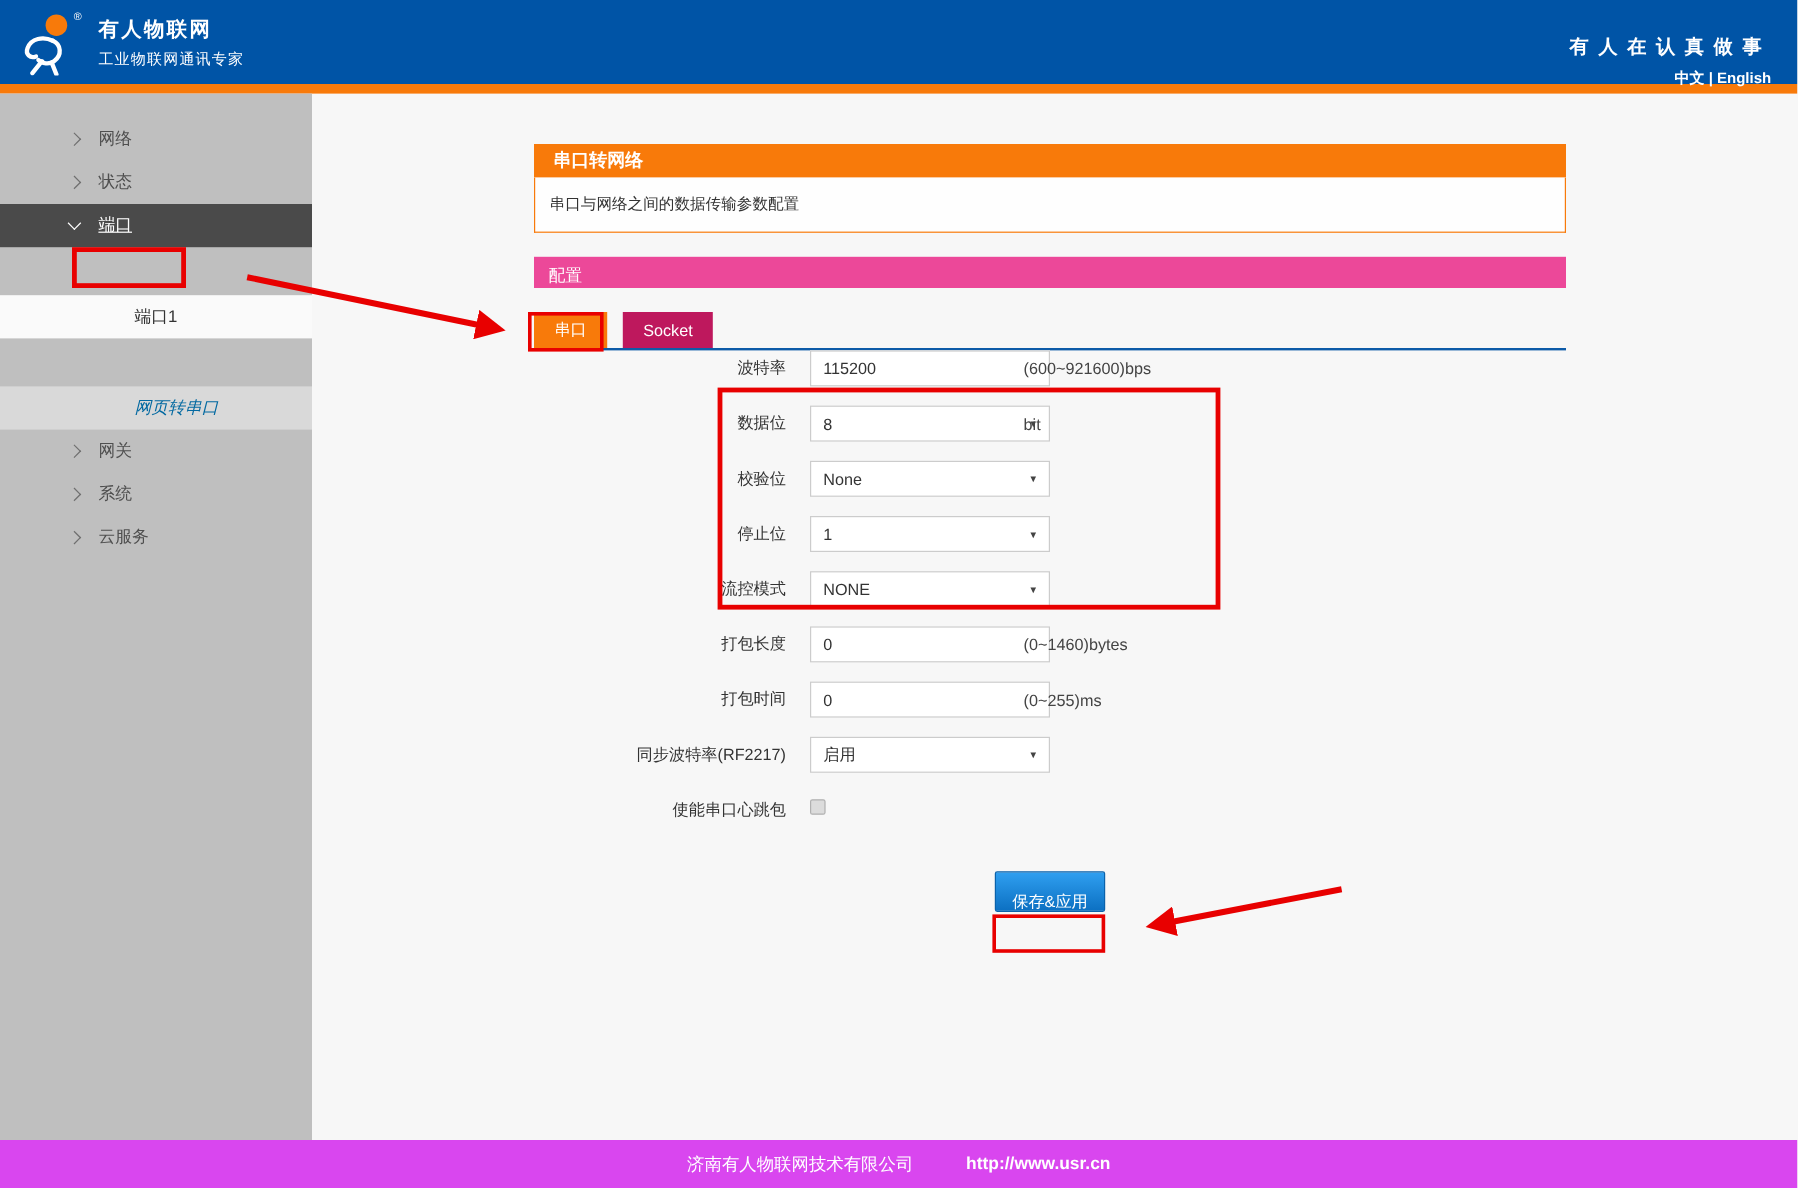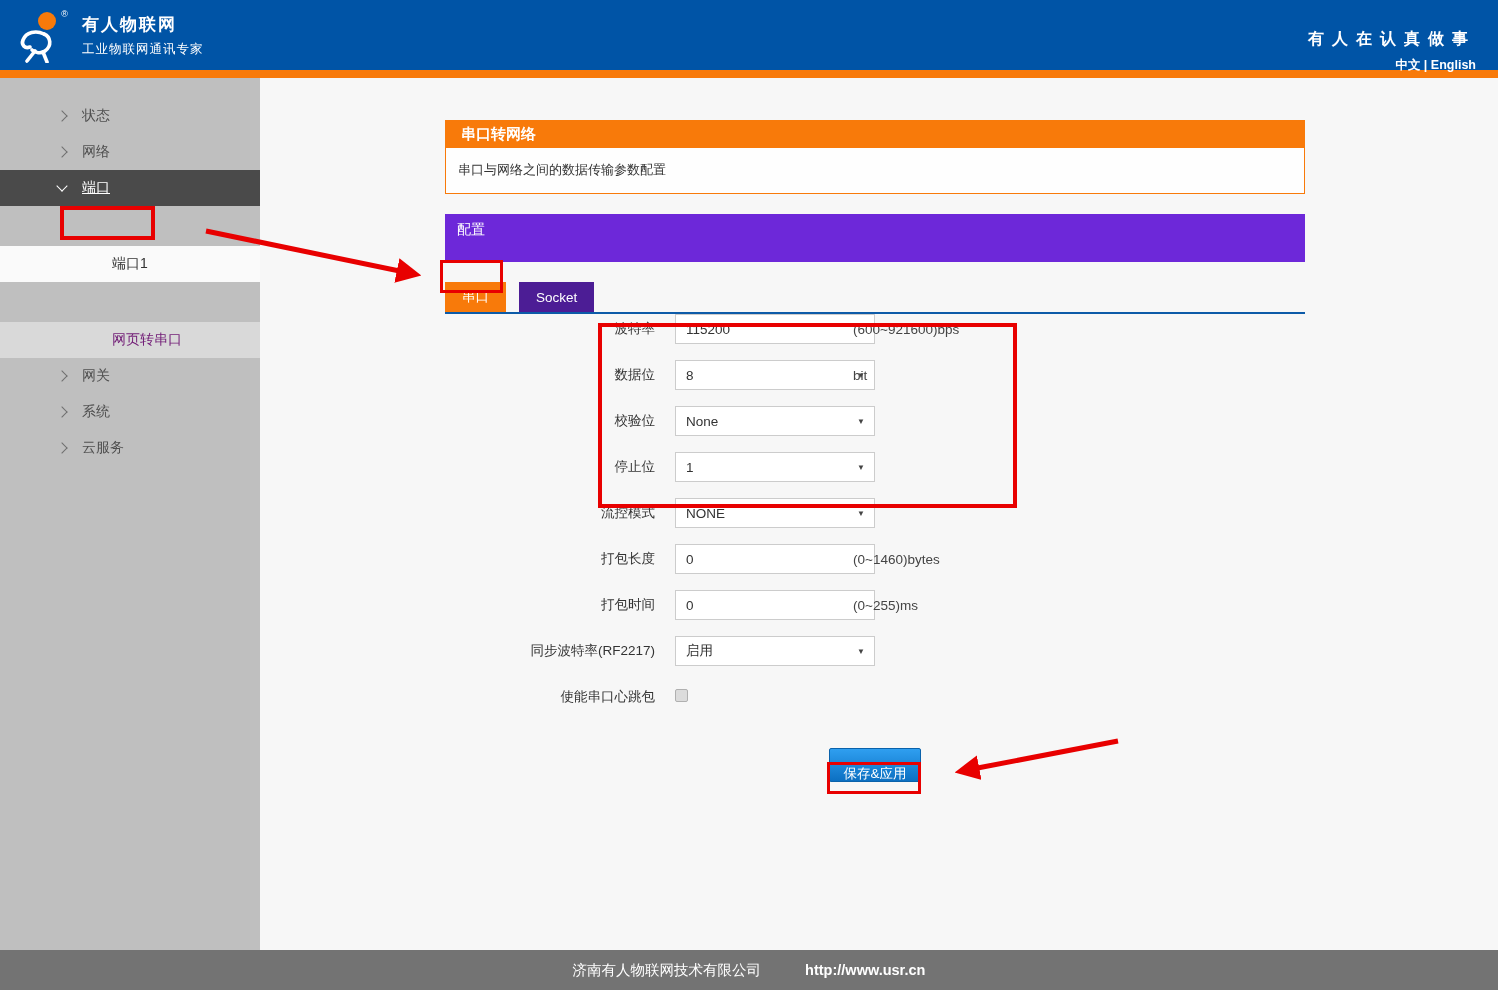--- a/index.html
+++ b/index.html
@@ -24,47 +24,47 @@
   
   .wrap { display:flex; height:872px; }
   .sidebar { width:260px; background:#bfbfbf; flex-shrink:0; padding-top:20px; }
   .snav-item { height:36px; display:flex; align-items:center; padding-left:58px; font-size:14px; color:#4f4f4f; cursor:pointer; }
   .snav-item .chev { width:8px; height:8px; border-right:1.6px solid #6f6f6f; border-bottom:1.6px solid #6f6f6f; display:inline-block; margin-right:16px; }
   .chev.right { transform:rotate(-45deg); }
   .chev.down  { transform:rotate(45deg); border-color:#fff; margin-top:-4px; }
   .snav-item.active { background:#4a4a4a; color:#fff;text-decoration:underline; }
   .snav-item.sub { padding-left:112px;margin-top:40px; }
   .snav-item.selected { background:#fafafa; color:#333; }
-  .snav-item.sub:not(.selected) { background:#d9d9d9; color:#701a75; }
+  .snav-item.sub:not(.selected) { background:#d9d9d9; color:#0369a1;font-style:italic; }
 
   .main { flex:1; padding-top:42px; }
   .panel { width:860px; margin-left:185px; }
   .panel-title { height:28px; line-height:28px; background:#f87a0a; color:#fff; font-size:15px; font-weight:bold; padding-left:16px; }
   .panel-desc { height:46px; line-height:44px; background:#fefefe; border:1px solid #f87a0a; border-top:none; font-size:13px; color:#333; padding-left:12px; }
-  .sec-bar { margin-top:20px; height:48px; line-height:30px; background:#6d28d9; color:#fff; font-size:14px; padding-left:12px; }
+  .sec-bar { margin-top:20px; height:26px; line-height:30px; background:#ec4899; color:#fff; font-size:14px; padding-left:12px; }
   .tabs { margin-top:20px; height:32px; border-bottom:2px solid #0d5ba8; display:flex; gap:13px; }
   .tab { height:30px; padding:0 17px; display:flex; align-items:center; color:#fff; font-size:13.5px; cursor:pointer; }
   .tab.active { background:#f87a0a; }
-  .tab.socket { background:#4c1d95; }
+  .tab.socket { background:#be185d; }
 
   
   .form { }
   .frow { display:flex; align-items:center; height:30px; margin-bottom:16px; }
   .flabel { width:210px; text-align:right; margin-right:20px; font-size:13.5px; color:#333; }
   .fctrl { width:166px; }
   .fin { width:200px; height:30px; border:1px solid #ccc; background:#fff; font-size:13.5px; color:#333; padding-left:10px; outline:none; font-family:inherit; }
   .sel { width:200px; height:30px; border:1px solid #ccc; background:#fff; display:flex; justify-content:space-between; align-items:center; padding:0 9px 0 10px; font-size:13.5px; color:#333; cursor:pointer; }
   .sel .caret { font-size:8px; color:#444; }
   .chk { width:13px; height:13px; background:#dcdcdc; border:1px solid #b0b0b0; border-radius:2px; display:inline-block; cursor:pointer; }
   .fhint { margin-left:12px; font-size:13.5px; color:#444; }
   .save-row { margin-top:36px; display:flex; justify-content:center; }
   .save-btn { height:27px; padding:16px 13px; background:linear-gradient(#2f9ff0,#0c70c2); border:1px solid #0a62ab; border-radius:2px; color:#fff; font-size:13.5px; cursor:pointer; font-family:inherit; }
 
   
-  .footer { position:absolute; left:0; bottom:0; width:1498px; height:40px; background:#737373; display:flex; align-items:center; justify-content:center; gap:44px; color:#fff; font-size:14.5px; }
+  .footer { position:absolute; left:0; bottom:0; width:1498px; height:40px; background:#d946ef; display:flex; align-items:center; justify-content:center; gap:44px; color:#fff; font-size:14.5px; }
   .footer .url { font-weight:bold; cursor:pointer; }
 
   
   .anno { position:absolute; border:3px solid #e80000; pointer-events:none; }
   .anno-port1  { left:60px;  top:206px; width:95px;  height:34px; border-width:4px; }
   .anno-tab    { left:440px; top:260px; width:63px;  height:33px; }
   .anno-fields { left:598px; top:323px; width:419px; height:185px; border-width:4px; }
   .anno-save   { left:827px; top:762px; width:94px;  height:32px; }
   .arrows { position:absolute; left:0; top:0; width:1498px; height:990px; pointer-events:none; }
 </style>
@@ -101,25 +101,25 @@
       </div>
     </div>
   </div>
   <div class="strip"></div>
 
   <div class="wrap">
 
     <div class="sidebar">
         <div class="snav-item">
           <span class="chev right"></span>
+          <span>网络</span>
+        </div>
+        <div class="snav-item">
+          <span class="chev right"></span>
           <span>状态</span>
-        </div>
-        <div class="snav-item">
-          <span class="chev right"></span>
-          <span>网络</span>
         </div>
         <div class="snav-item active">
           <span class="chev down"></span>
           <span>端口</span>
         </div>
         <div class="snav-item sub selected">
           <span>端口1</span>
         </div>
         <div class="snav-item sub">
           <span>网页转串口</span>

